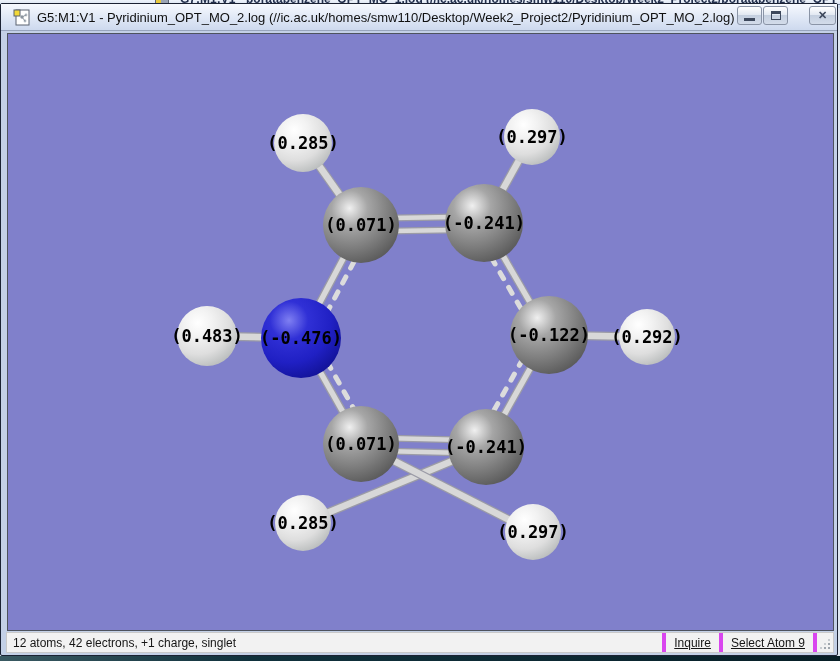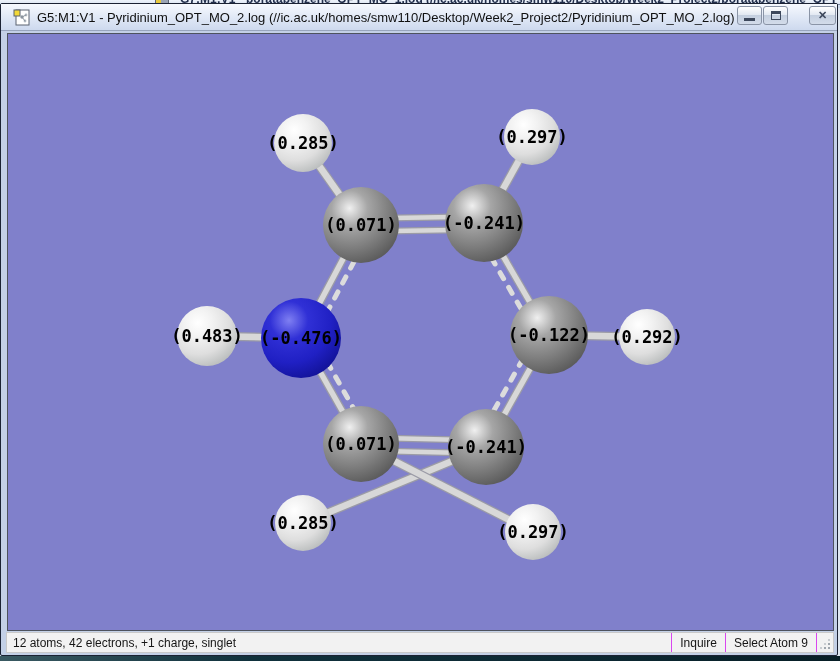--- a/index.html
+++ b/index.html
@@ -72,22 +72,22 @@
   
   .statusbar {
     position: absolute; left: 5px; top: 628px; width: 828px; height: 21px;
     background: #f2f2f2;
     border: 1px solid #c9c9c9;
     display: flex; align-items: center;
     font-size: 12px; color: #151515;
   }
   .statusbar .summary { padding-left: 6px; flex: 1 1 auto; white-space: nowrap; }
   .statusbar .cell {
-    border-left: 1px solid #d946ef; padding: 0 8px; height: 100%;
-    display: flex; align-items: center; white-space: nowrap;
+    border-left: 4px solid #d946ef; padding: 0 8px; height: 100%;
+    display: flex; align-items: center; white-space: nowrap; text-decoration: underline;
   }
   .grip { position: relative; width: 14px; height: 100%; }
   .grip::after {
     content: ""; position: absolute; right: 3px; bottom: 3px;
     width: 2px; height: 2px; background: #9fa6ad;
     box-shadow: -4px 0 #9fa6ad, -8px 0 #c8ccd0, 0 -4px #9fa6ad, -4px -4px #c8ccd0, 0 -8px #c8ccd0;
   }
 
   
   .bottom-strip {

